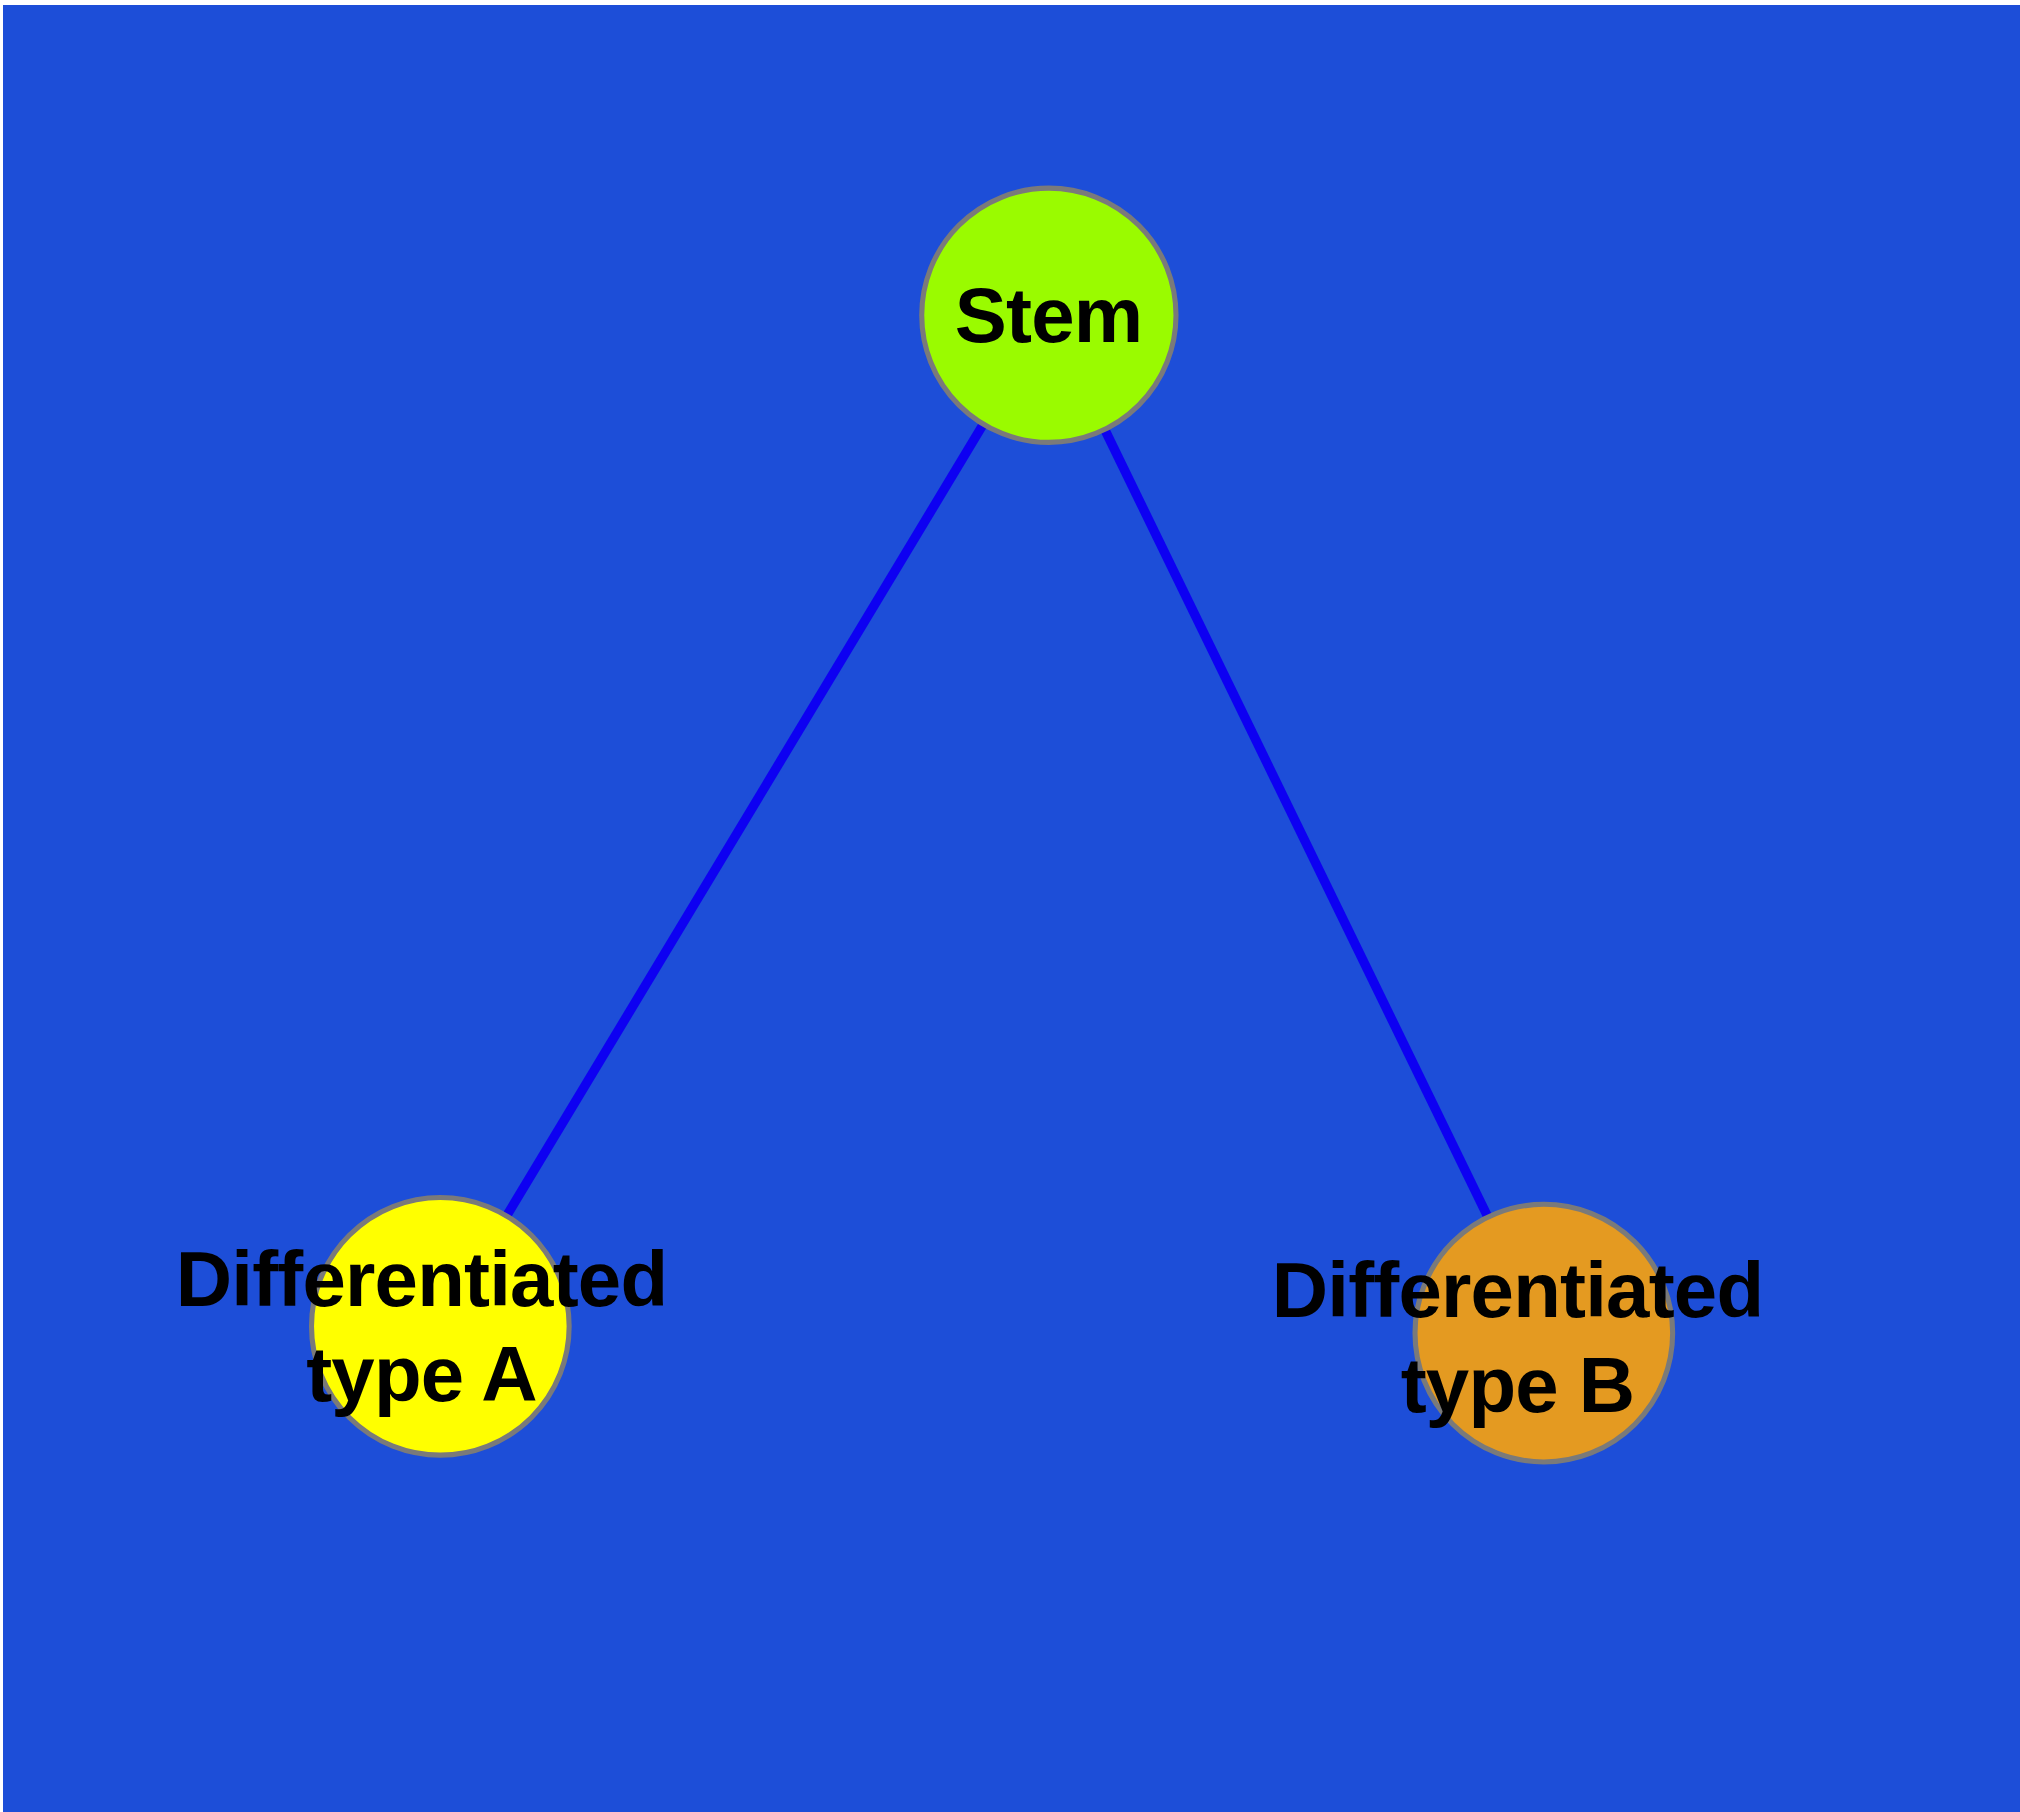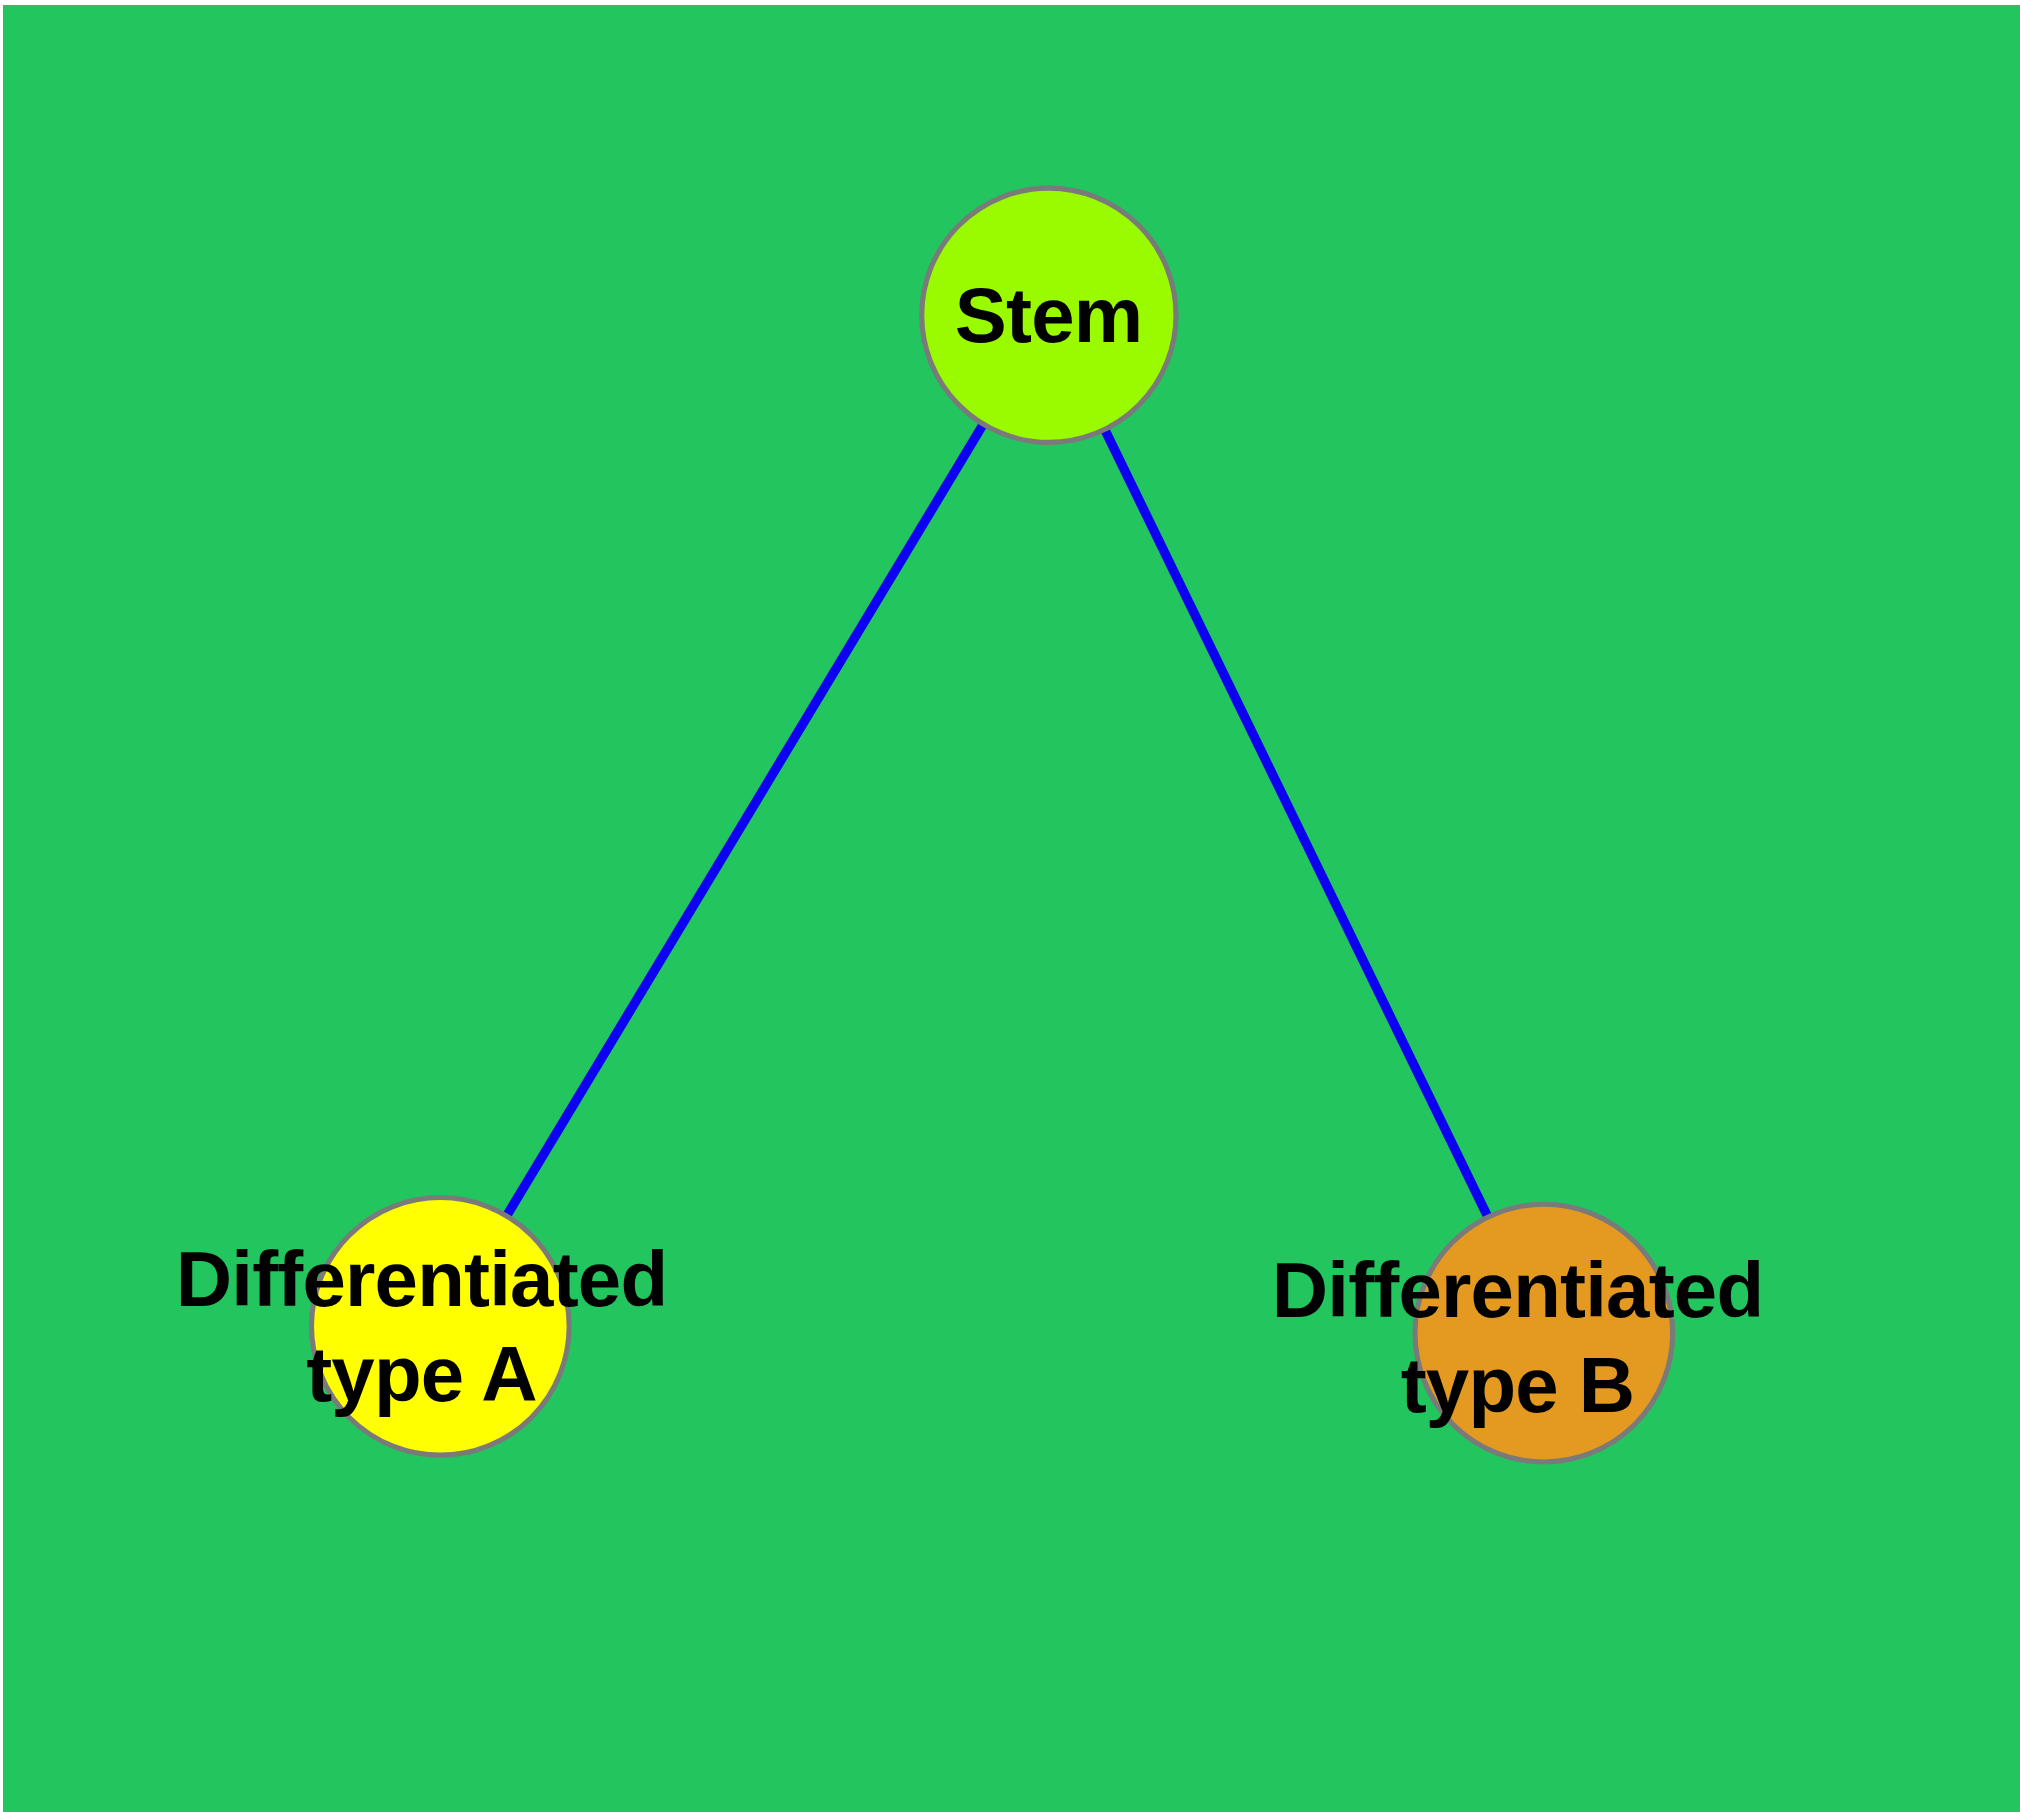--- a/index.html
+++ b/index.html
@@ -35,21 +35,21 @@
     letter-spacing: -0.8px;
     font-family: "Liberation Sans", sans-serif;
   }
   .lbl-stem   { left: 1046px; top: 310px;  }
   .lbl-type-a { left: 419px;  top: 1322px; }
   .lbl-type-b { left: 1515px; top: 1333px; }
 </style>
 </head>
 <body style="background: rgb(255, 255, 255);">
 
-<div class="canvas" style="background: #22c55e;">
+<div class="canvas" style="background: #1d4ed8;">
 
   <svg class="graph-svg" viewBox="0 0 2381 2132">
 
     <line x1="1157" y1="494" x2="594" y2="1429" stroke-width="11" stroke-linecap="butt" stroke="#0D00F2"></line>
 
     <line x1="1300" y1="501" x2="1752" y2="1430" stroke-width="11" stroke-linecap="butt" stroke="#0D00F2"></line>
 
     <circle cx="1234" cy="366" r="150" stroke-width="6" fill="#9AFB00" stroke="#7A7A7A"></circle>
 
     <circle cx="516" cy="1559" r="152" stroke-width="6" fill="#FFFF00" stroke="#7A7A7A"></circle>

